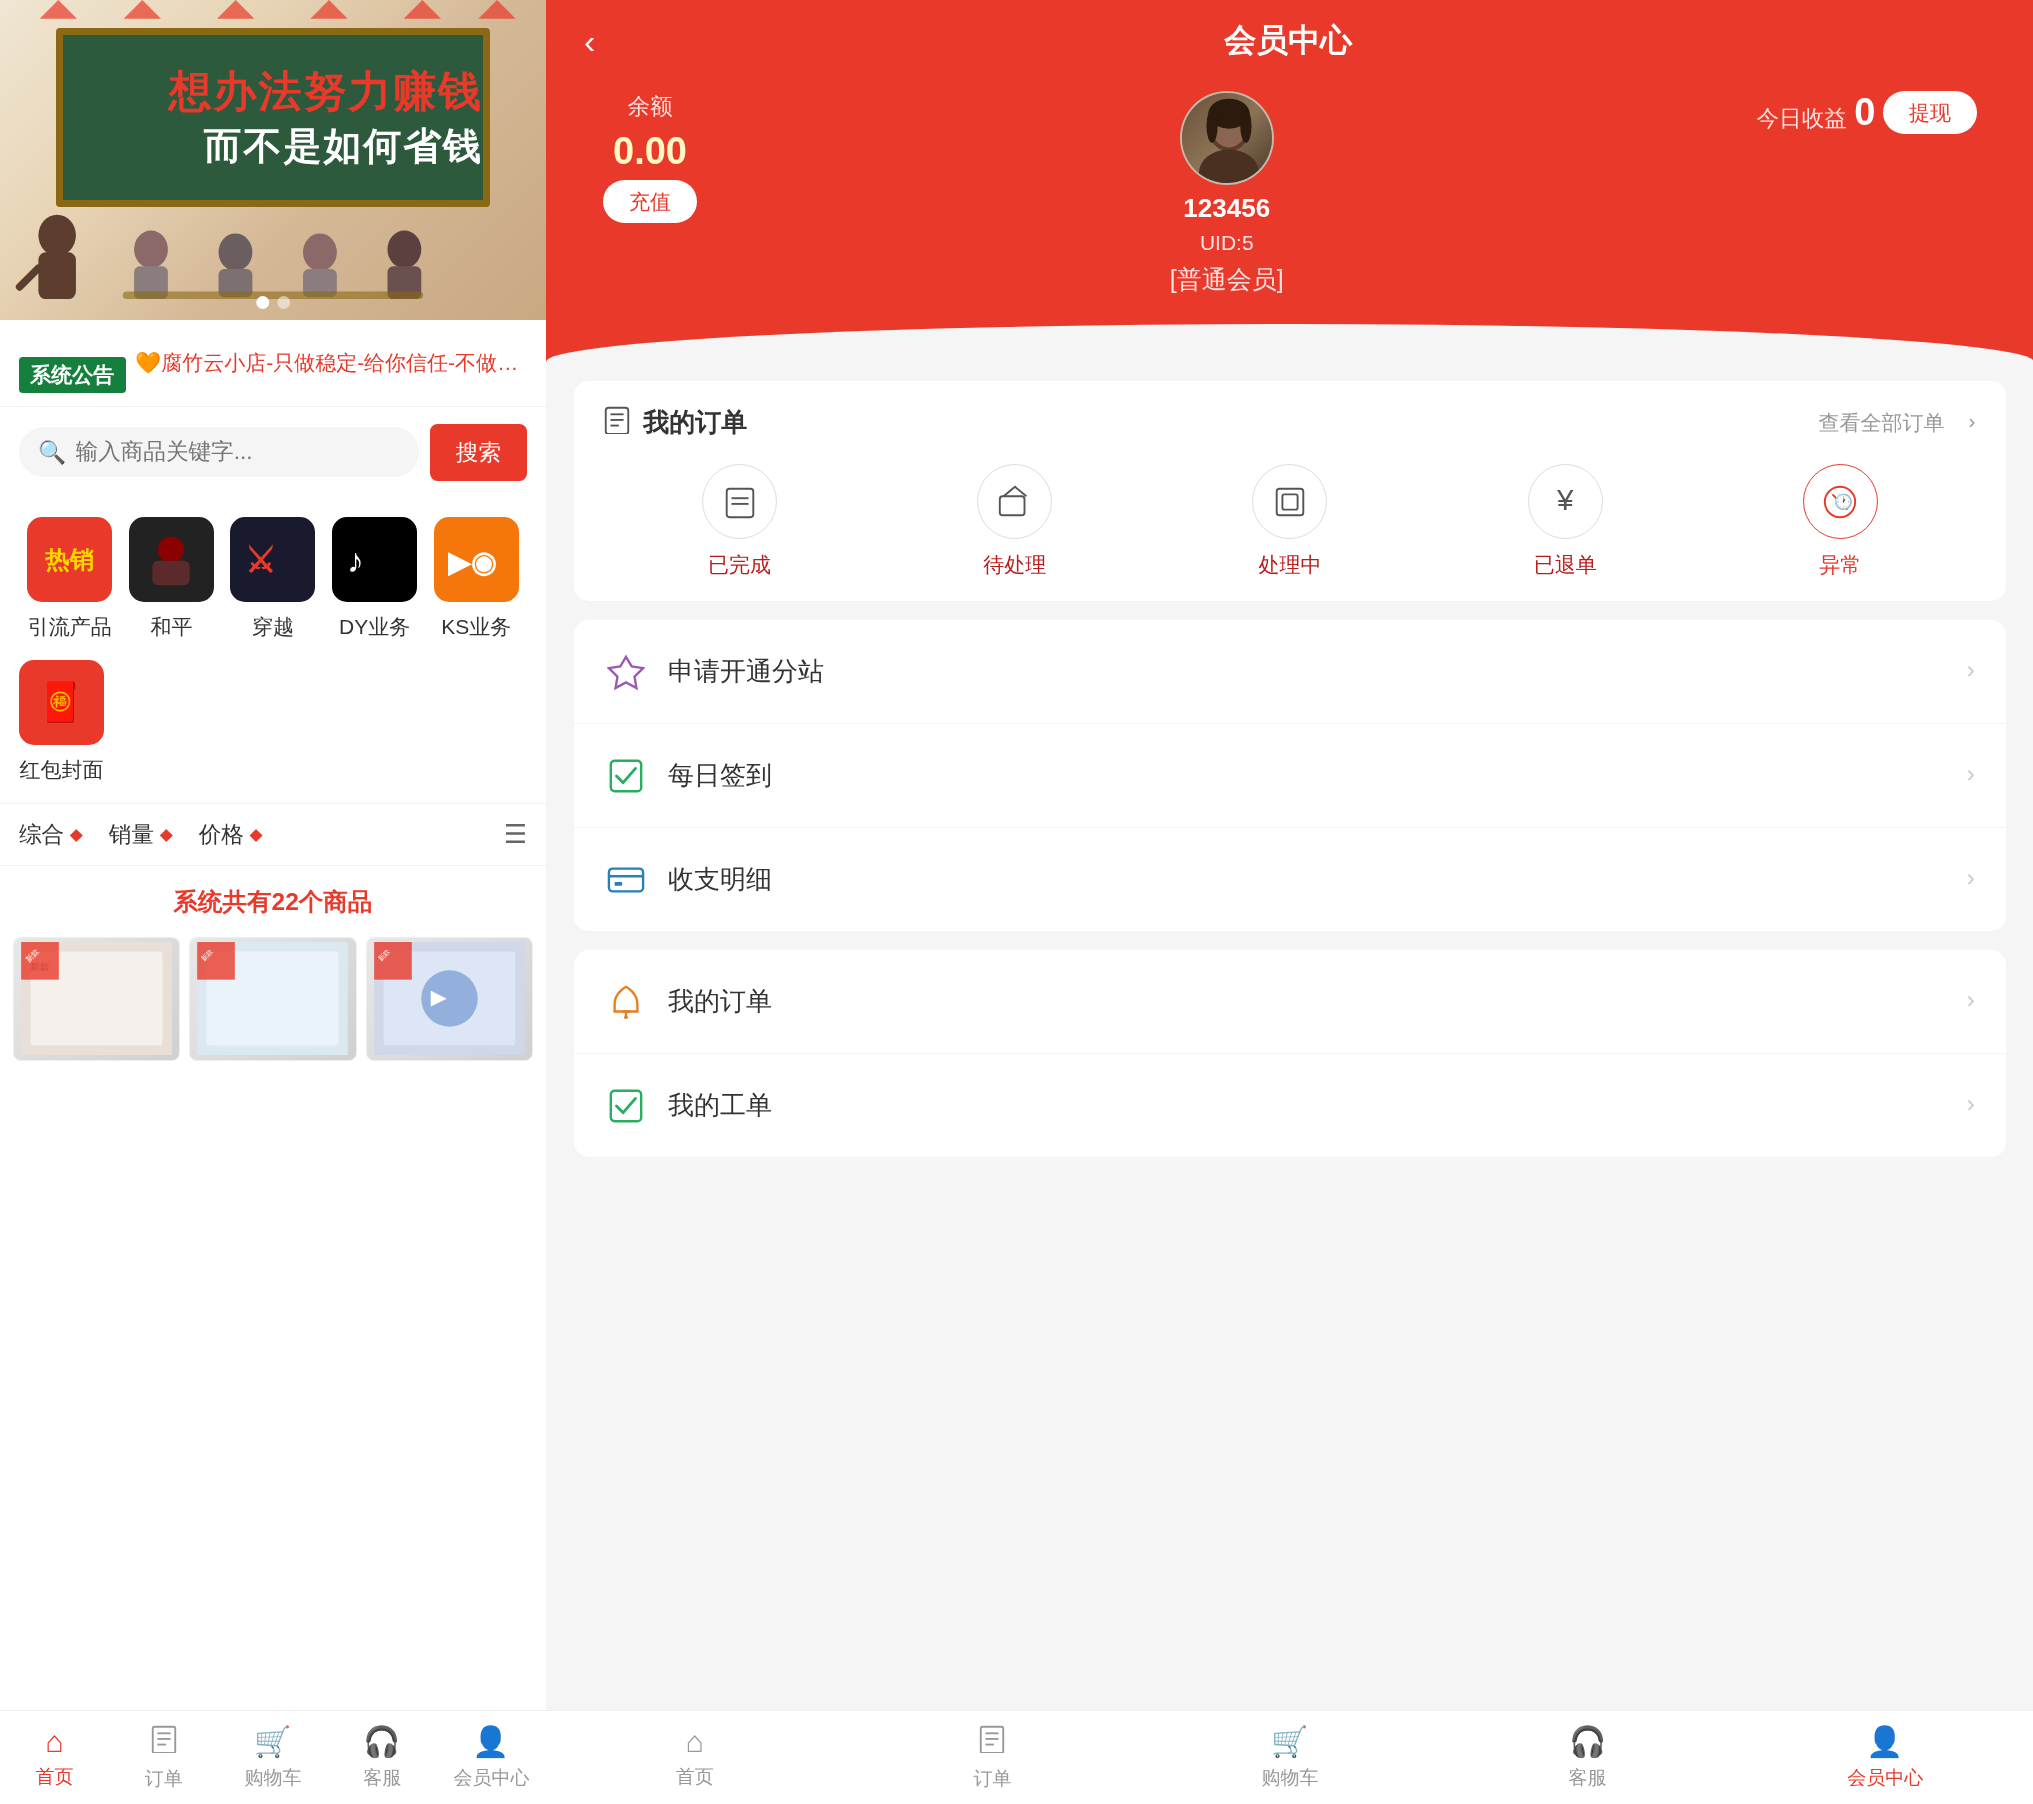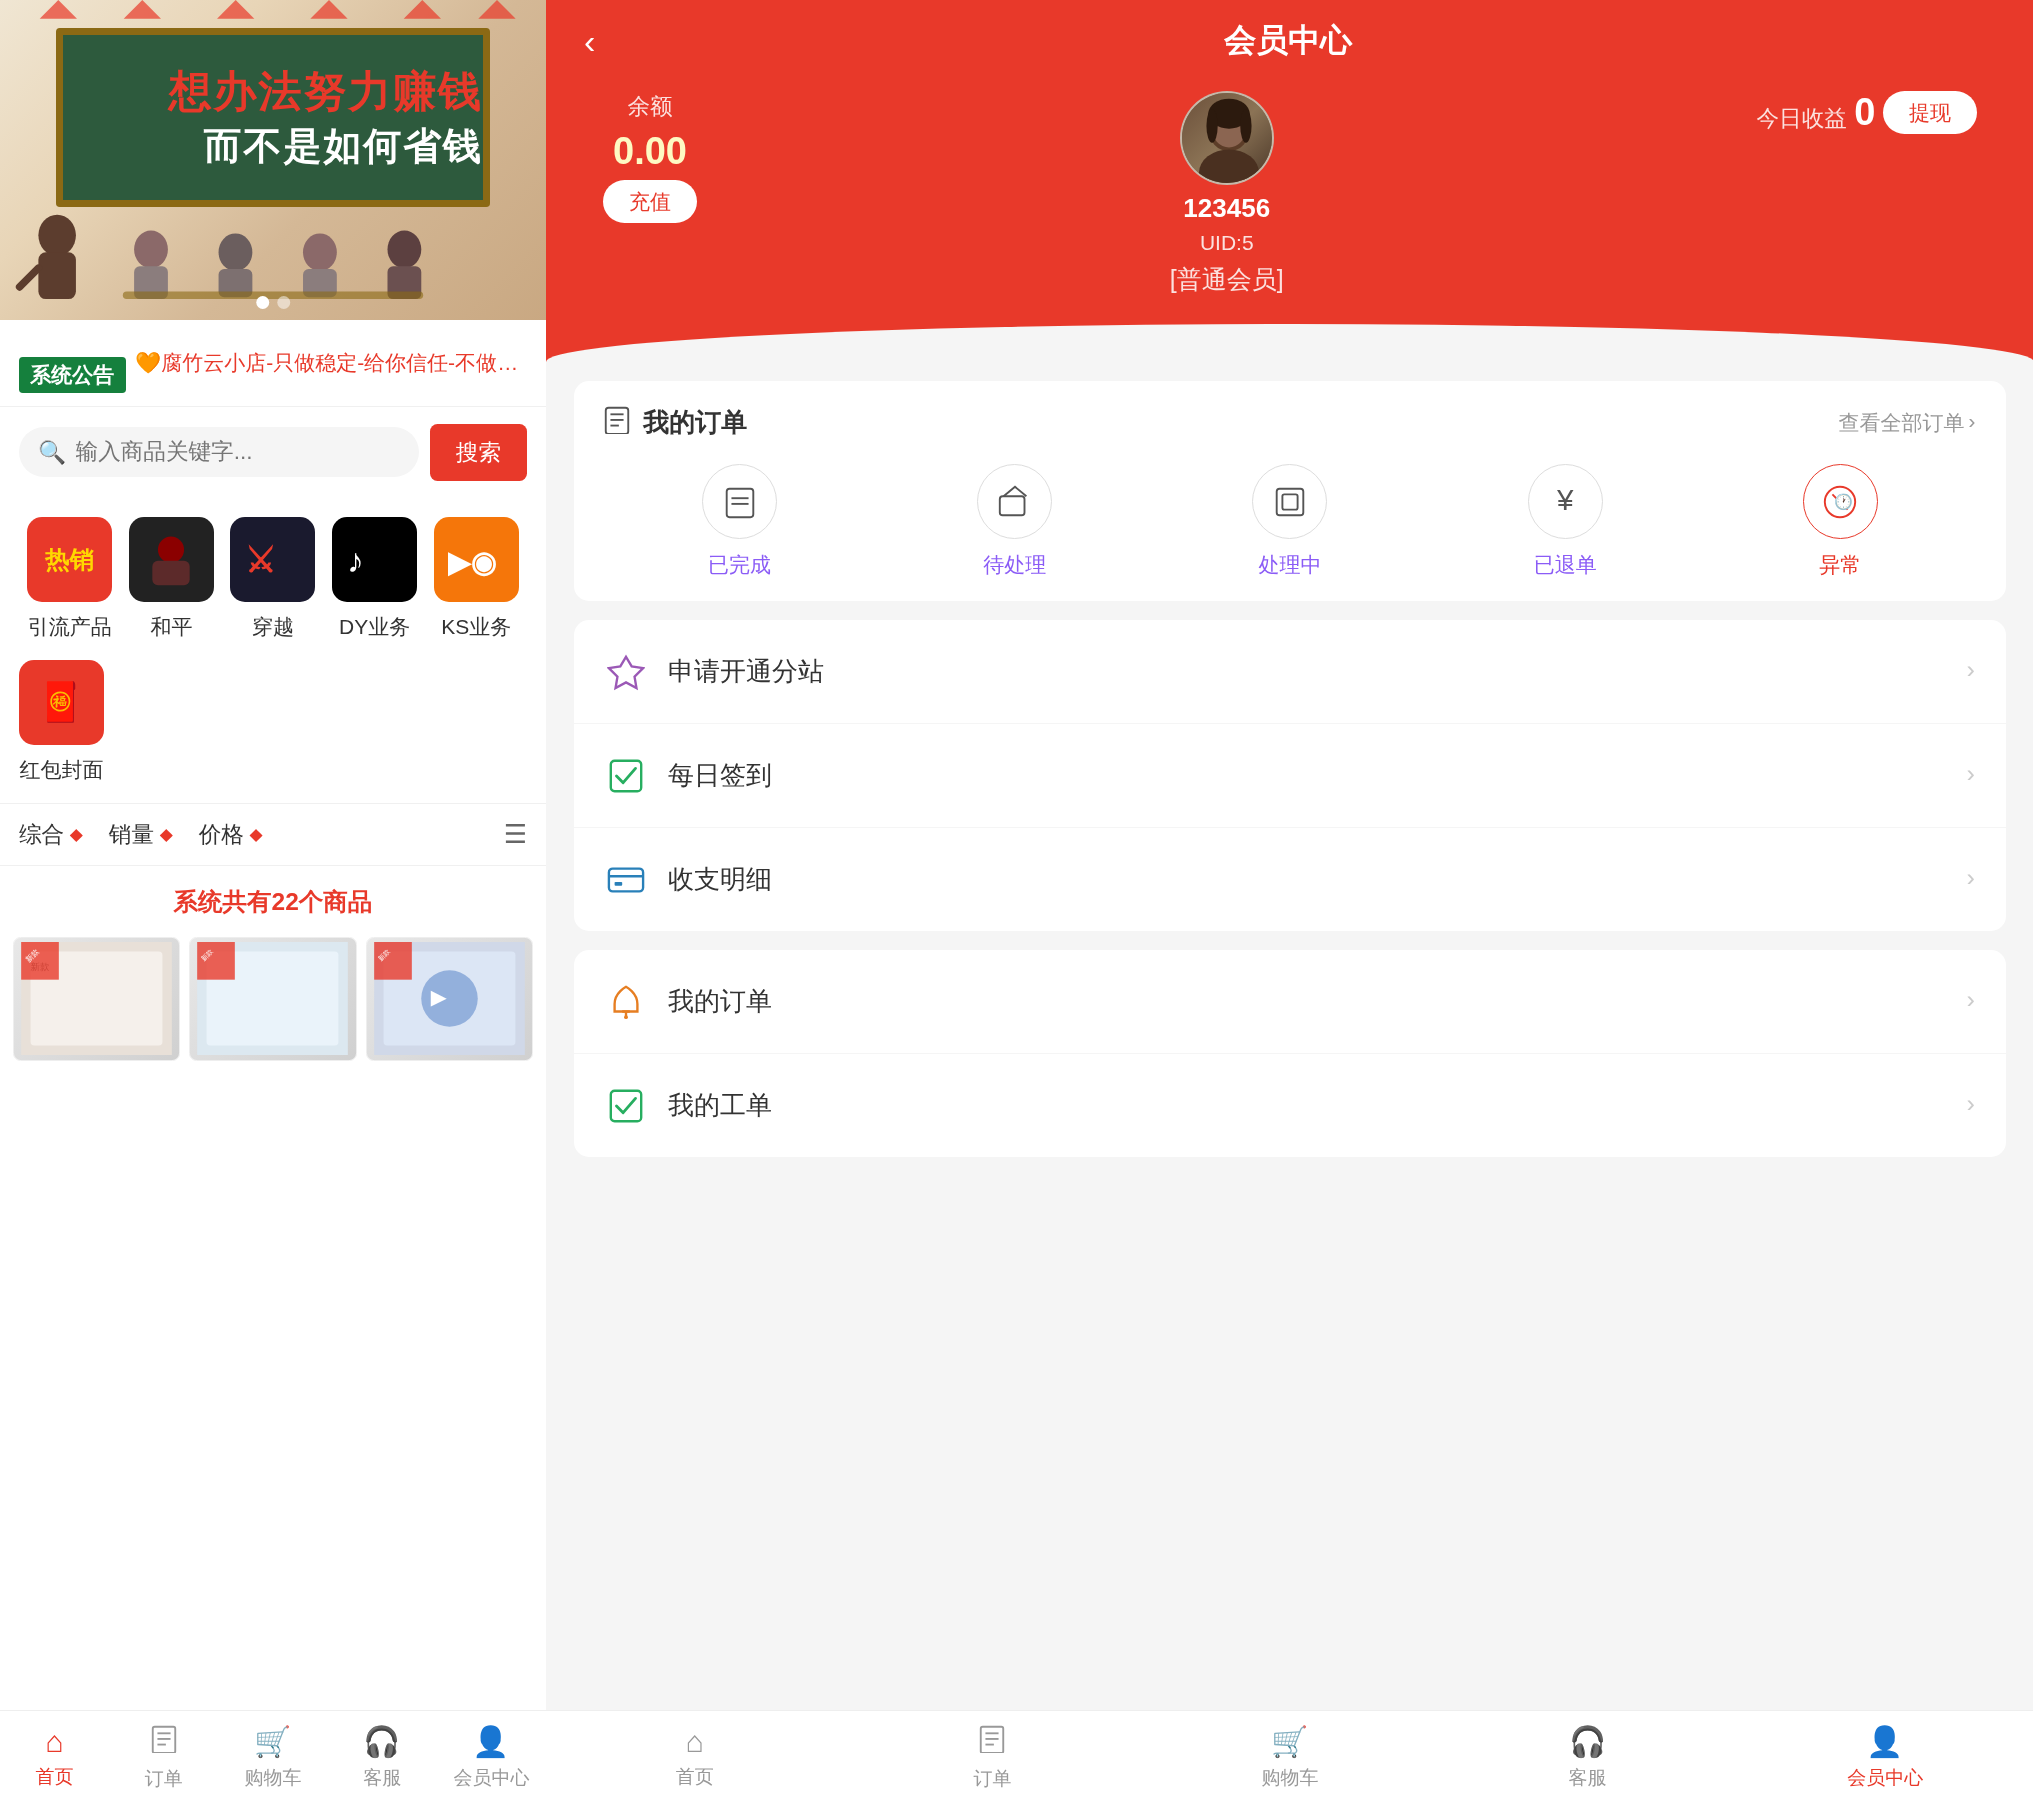--- a/index.html
+++ b/index.html
@@ -501,21 +501,21 @@
     .section-title-icon {
       font-size: 28px;
       color: #555;
     }
 
     .view-all {
       font-size: 21px;
       color: #999;
       display: flex;
       align-items: center;
-      gap: 1px;
+      gap: 21px;
       cursor: pointer;
     }
 
     .order-icons-row {
       display: flex;
       justify-content: space-around;
     }
 
     .order-icon-item {
       display: flex;
@@ -537,21 +537,21 @@
       color: #555;
     }
 
     .order-icon-circle.red {
       border-color: #e8392a;
       color: #e8392a;
     }
 
     .order-icon-label {
       font-size: 21px;
-      color: #8b5cf6;
+      color: #b91c1c;
     }
 
     
     .menu-section {
       background: #fff;
       margin: 0 28px 19px;
       border-radius: 15px;
       overflow: hidden;
     }
 

